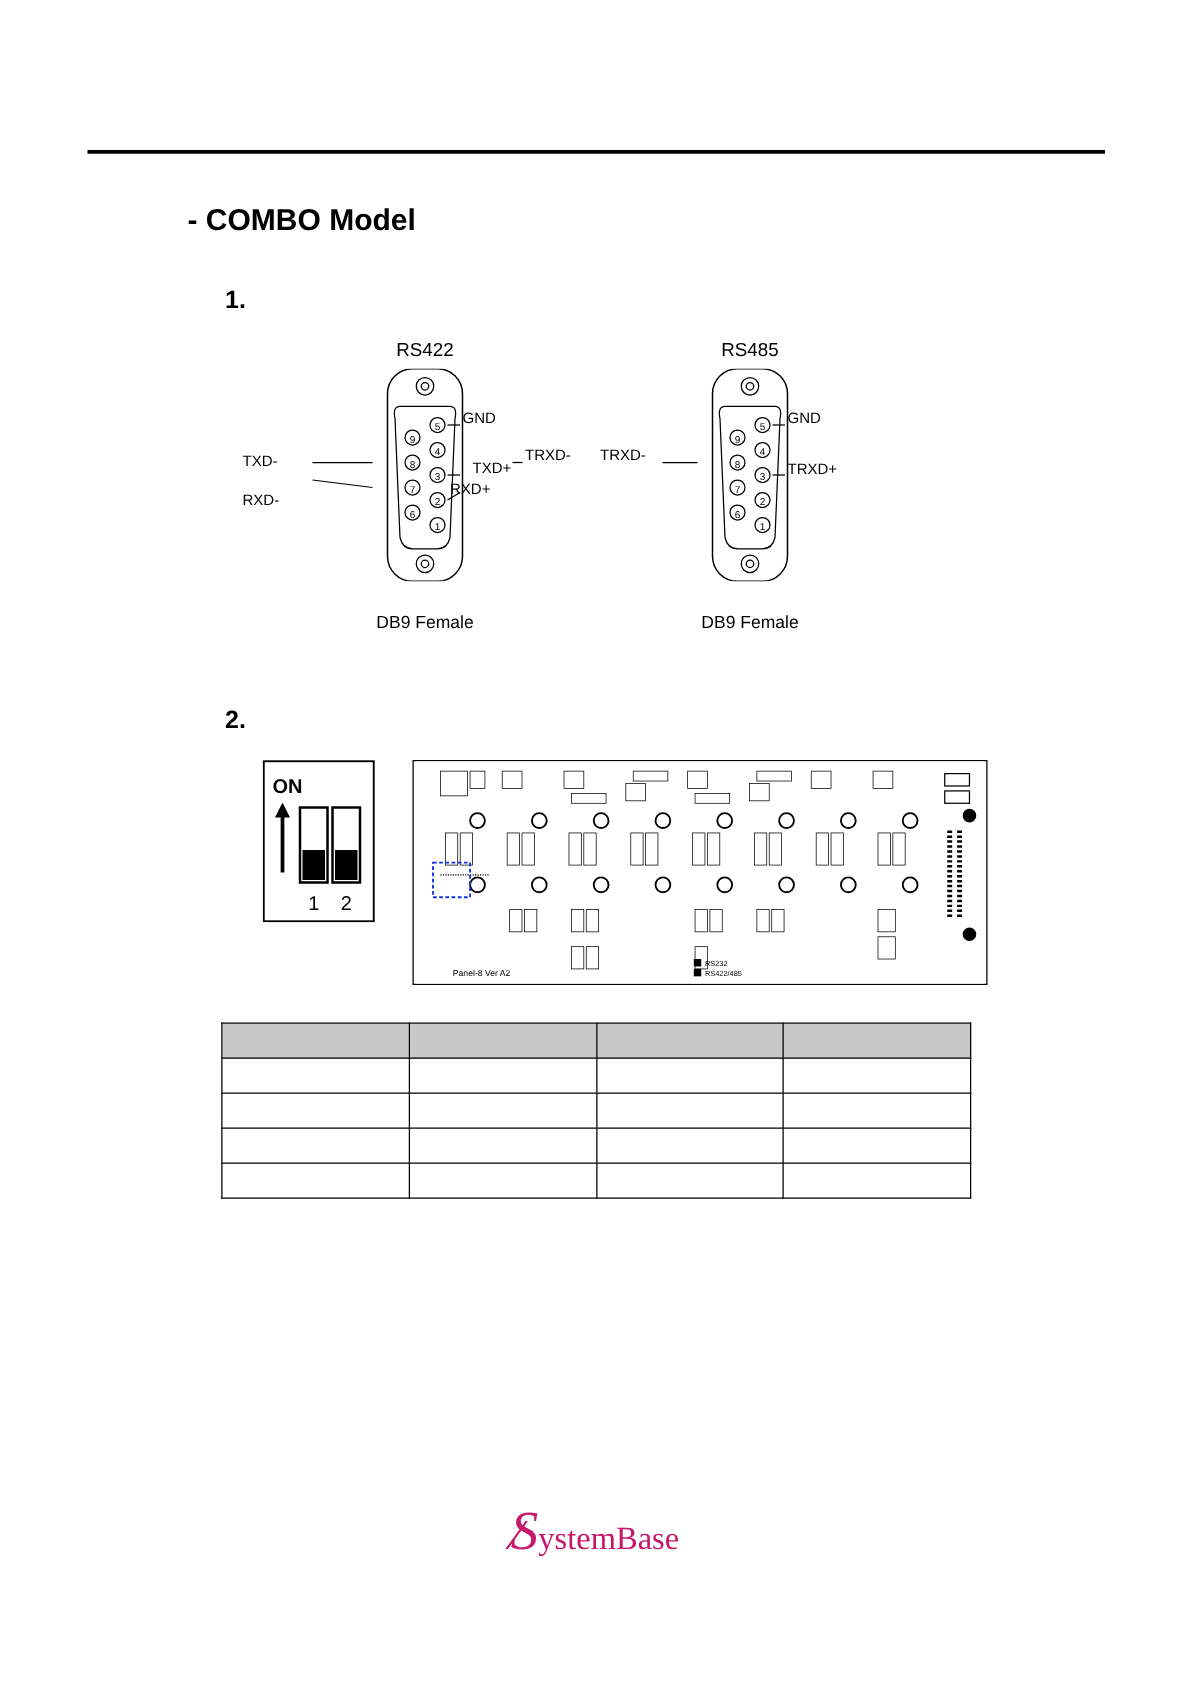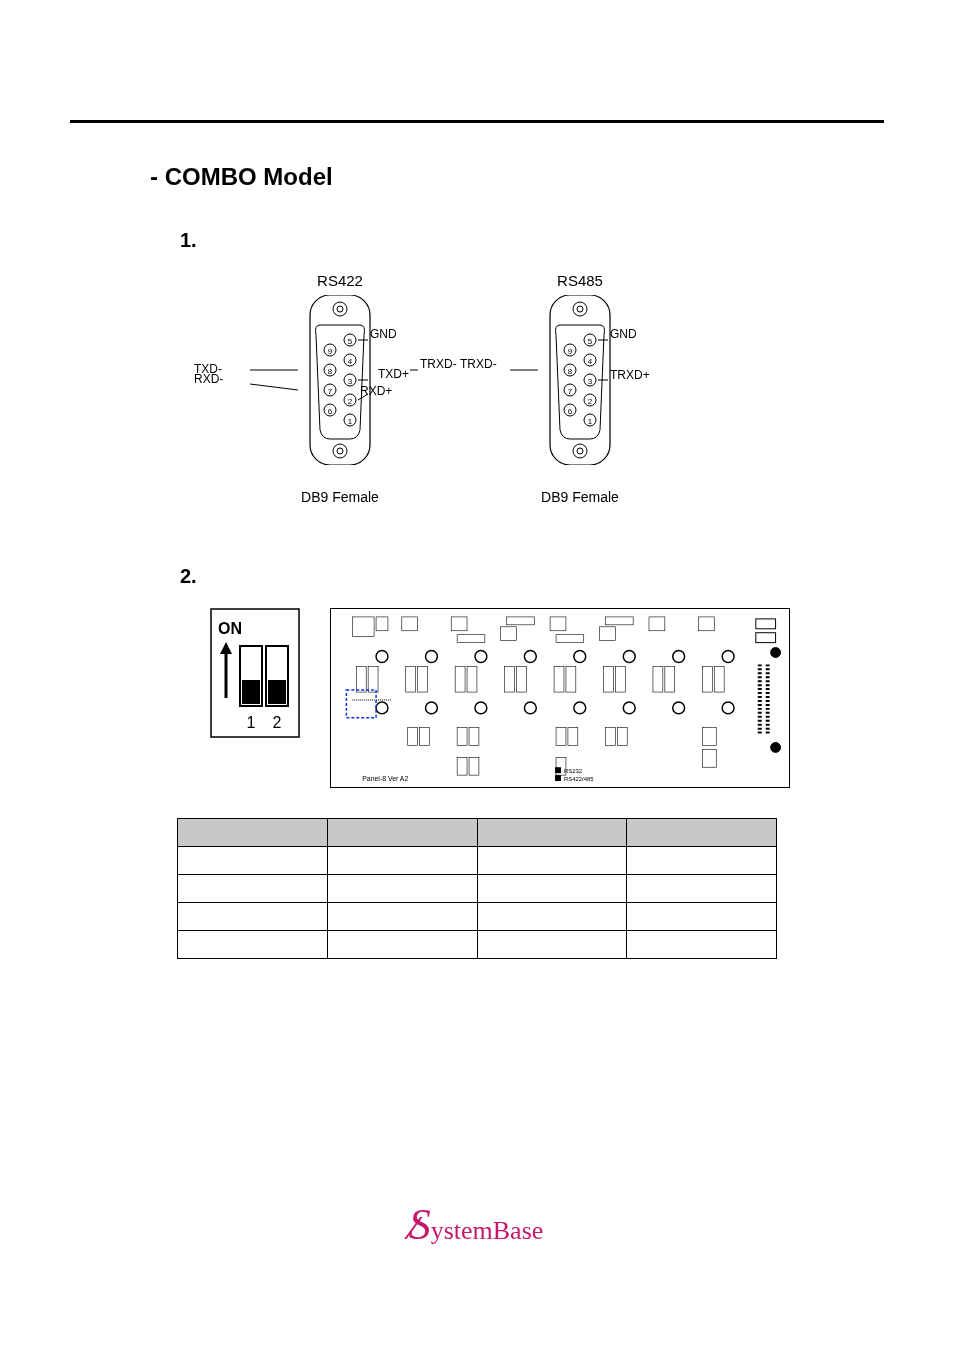--- a/index.html
+++ b/index.html
@@ -28,21 +28,21 @@
     font-size: 20px;
     font-weight: bold;
     margin-left: 110px;
     margin-bottom: 20px;
   }
 
   
   .diagram-wrap {
     margin-left: 170px;
     display: flex;
-    gap: 40px;
+    gap: 60px;
     margin-bottom: 60px;
   }
   .connector-block {
     width: 200px;
     position: relative;
   }
   .conn-title {
     font-size: 15px;
     text-align: center;
     margin-bottom: 6px;
@@ -162,21 +162,21 @@
           <text x="30" y="59" font-size="8" text-anchor="middle">9</text>
         <circle cx="30" cy="75" r="6" fill="none" stroke="#000"></circle>
           <text x="30" y="79" font-size="8" text-anchor="middle">8</text>
         <circle cx="30" cy="95" r="6" fill="none" stroke="#000"></circle>
           <text x="30" y="99" font-size="8" text-anchor="middle">7</text>
         <circle cx="30" cy="115" r="6" fill="none" stroke="#000"></circle>
           <text x="30" y="119" font-size="8" text-anchor="middle">6</text>
       </svg>
 
       <span class="pin-label" style="left:-46px; top:90px;">TXD-</span>
-      <span class="pin-label" style="left:-46px; top:100px;text-align:center;">RXD-</span>
+      <span class="pin-label" style="left:-46px; top:121px;text-align:center;">RXD-</span>
 
       <span class="pin-label" style="left:130px; top:55px;">GND</span>
       <span class="pin-label" style="left:138px; top:95px;">TXD+</span>
       <span class="pin-label" style="left:120px; top:112px;">RXD+</span>
       <span class="pin-label" style="left:180px; top:85px;">TRXD-</span>
 
       <svg width="200" height="200" style="position:absolute; left:0; top:20px; pointer-events:none;">
         <line x1="10" y1="78" x2="58" y2="78" stroke="#000"></line>
         <line x1="10" y1="92" x2="58" y2="98" stroke="#000"></line>
         <line x1="118" y1="48" x2="128" y2="48" stroke="#000"></line>

